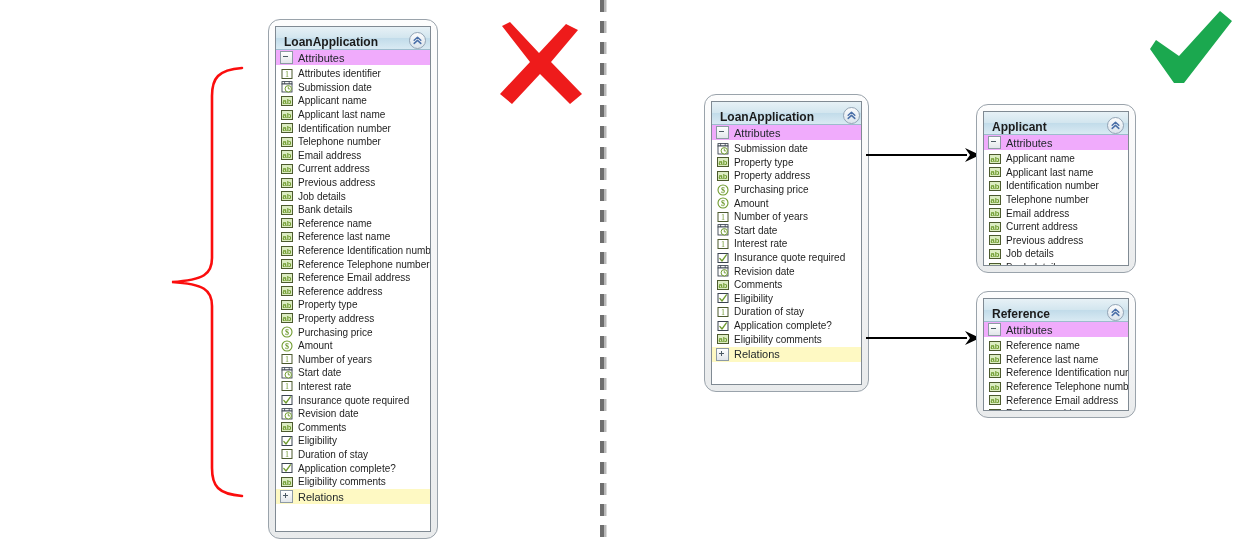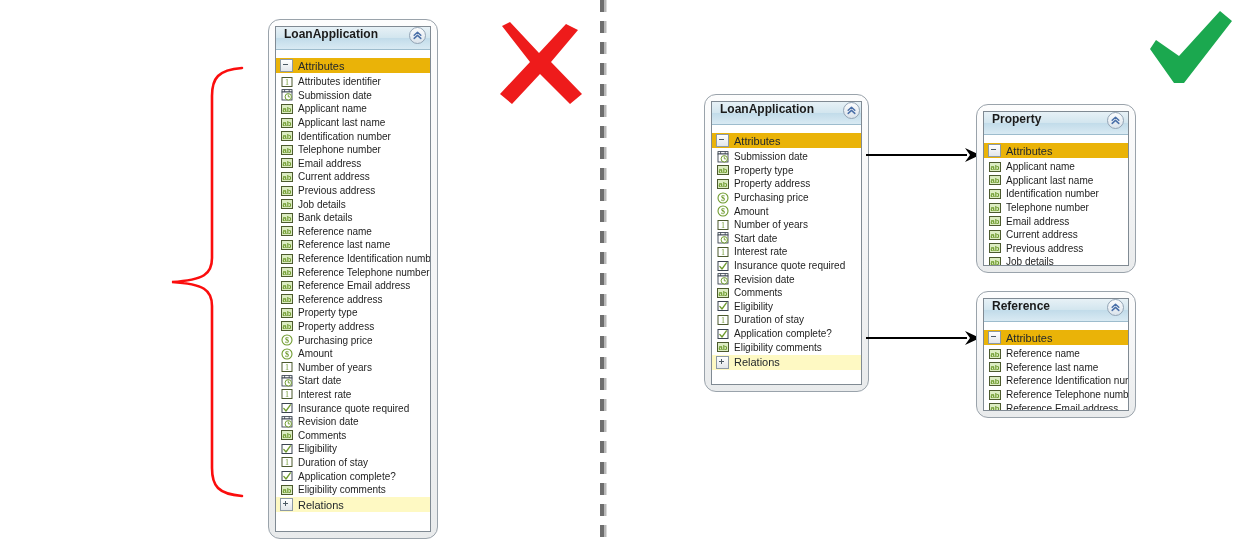--- a/index.html
+++ b/index.html
@@ -23,46 +23,45 @@
     box-sizing:border-box;
     height:100%;
     width:100%;
     overflow:hidden;
     position:relative;
   }
   .entity-title{
     height:23px;
     background:linear-gradient(to bottom,#e7f1f6 0%,#d3e6ef 48%,#c2dcea 52%,#d9eaf3 100%);
     border-bottom:1px solid #9dbccd;
-    display:flex;align-items:flex-start;
+    display:flex;align-items:flex-end;
     padding:0 4px 0 8px;
     box-sizing:border-box;
     gap:29px;
   }
   .entity-title .tname{
     font-size:12px;font-weight:bold;color:#1b1b1b;
     white-space:nowrap;flex:1;letter-spacing:0px;
   }
   .collapse-btn{
     width:15px;height:15px;border-radius:50%;
     border:1px solid #93a4b5;
     background:linear-gradient(to bottom,#fbfcfd,#dbe4ec);
     display:flex;align-items:center;justify-content:center;
     flex:0 0 auto;
   }
   .collapse-btn svg{display:block;}
 
   .section-row{
     height:16px;
-    background:#eab308;
+    background:#f0abfc;
     display:flex;align-items:center;
     padding-left:4px;
     border-bottom:1px solid #ffffff;
     box-sizing:border-box;
-    margin-top:8px;
   }
   .section-row.relations{background:#fef9c3;}
   .expander{
     width:11px;height:11px;flex:0 0 auto;
     border:1px solid #8d9aa4;
     background:linear-gradient(to bottom,#ffffff,#e2e6ea);
     position:relative;margin-right:5px;
   }
   .expander::before{
     content:"";position:absolute;left:2px;top:4px;width:5px;height:1px;background:#4c5a64;
@@ -537,21 +536,21 @@
 
 <svg class="arrow" style="left:866px;top:323px;" width="120" height="30" viewBox="0 0 120 30">
   <line x1="0" y1="15" x2="101" y2="15" stroke="#000000" stroke-width="2"></line>
   <path d="M99 8 L114 15 L99 22 L104 15 Z" fill="#000000"></path>
 </svg>
 
 <div class="entity-frame" style="left:976px;top:104px;width:160px;height:169px;">
   <div class="entity-inner">
 
     <div class="entity-title">
-      <span class="tname">Property</span>
+      <span class="tname">Applicant</span>
       <span class="collapse-btn">
         <svg width="11" height="11" viewBox="0 0 11 11">
           <path d="M2.2 5.2 L5.5 2.2 L8.8 5.2" fill="none" stroke="#4a6fa8" stroke-width="1.5" stroke-linecap="round" stroke-linejoin="round"></path>
           <path d="M2.2 8.4 L5.5 5.4 L8.8 8.4" fill="none" stroke="#4a6fa8" stroke-width="1.5" stroke-linecap="round" stroke-linejoin="round"></path>
         </svg>
       </span>
     </div>
 
     <div class="section-row">
       <span class="expander"></span>

